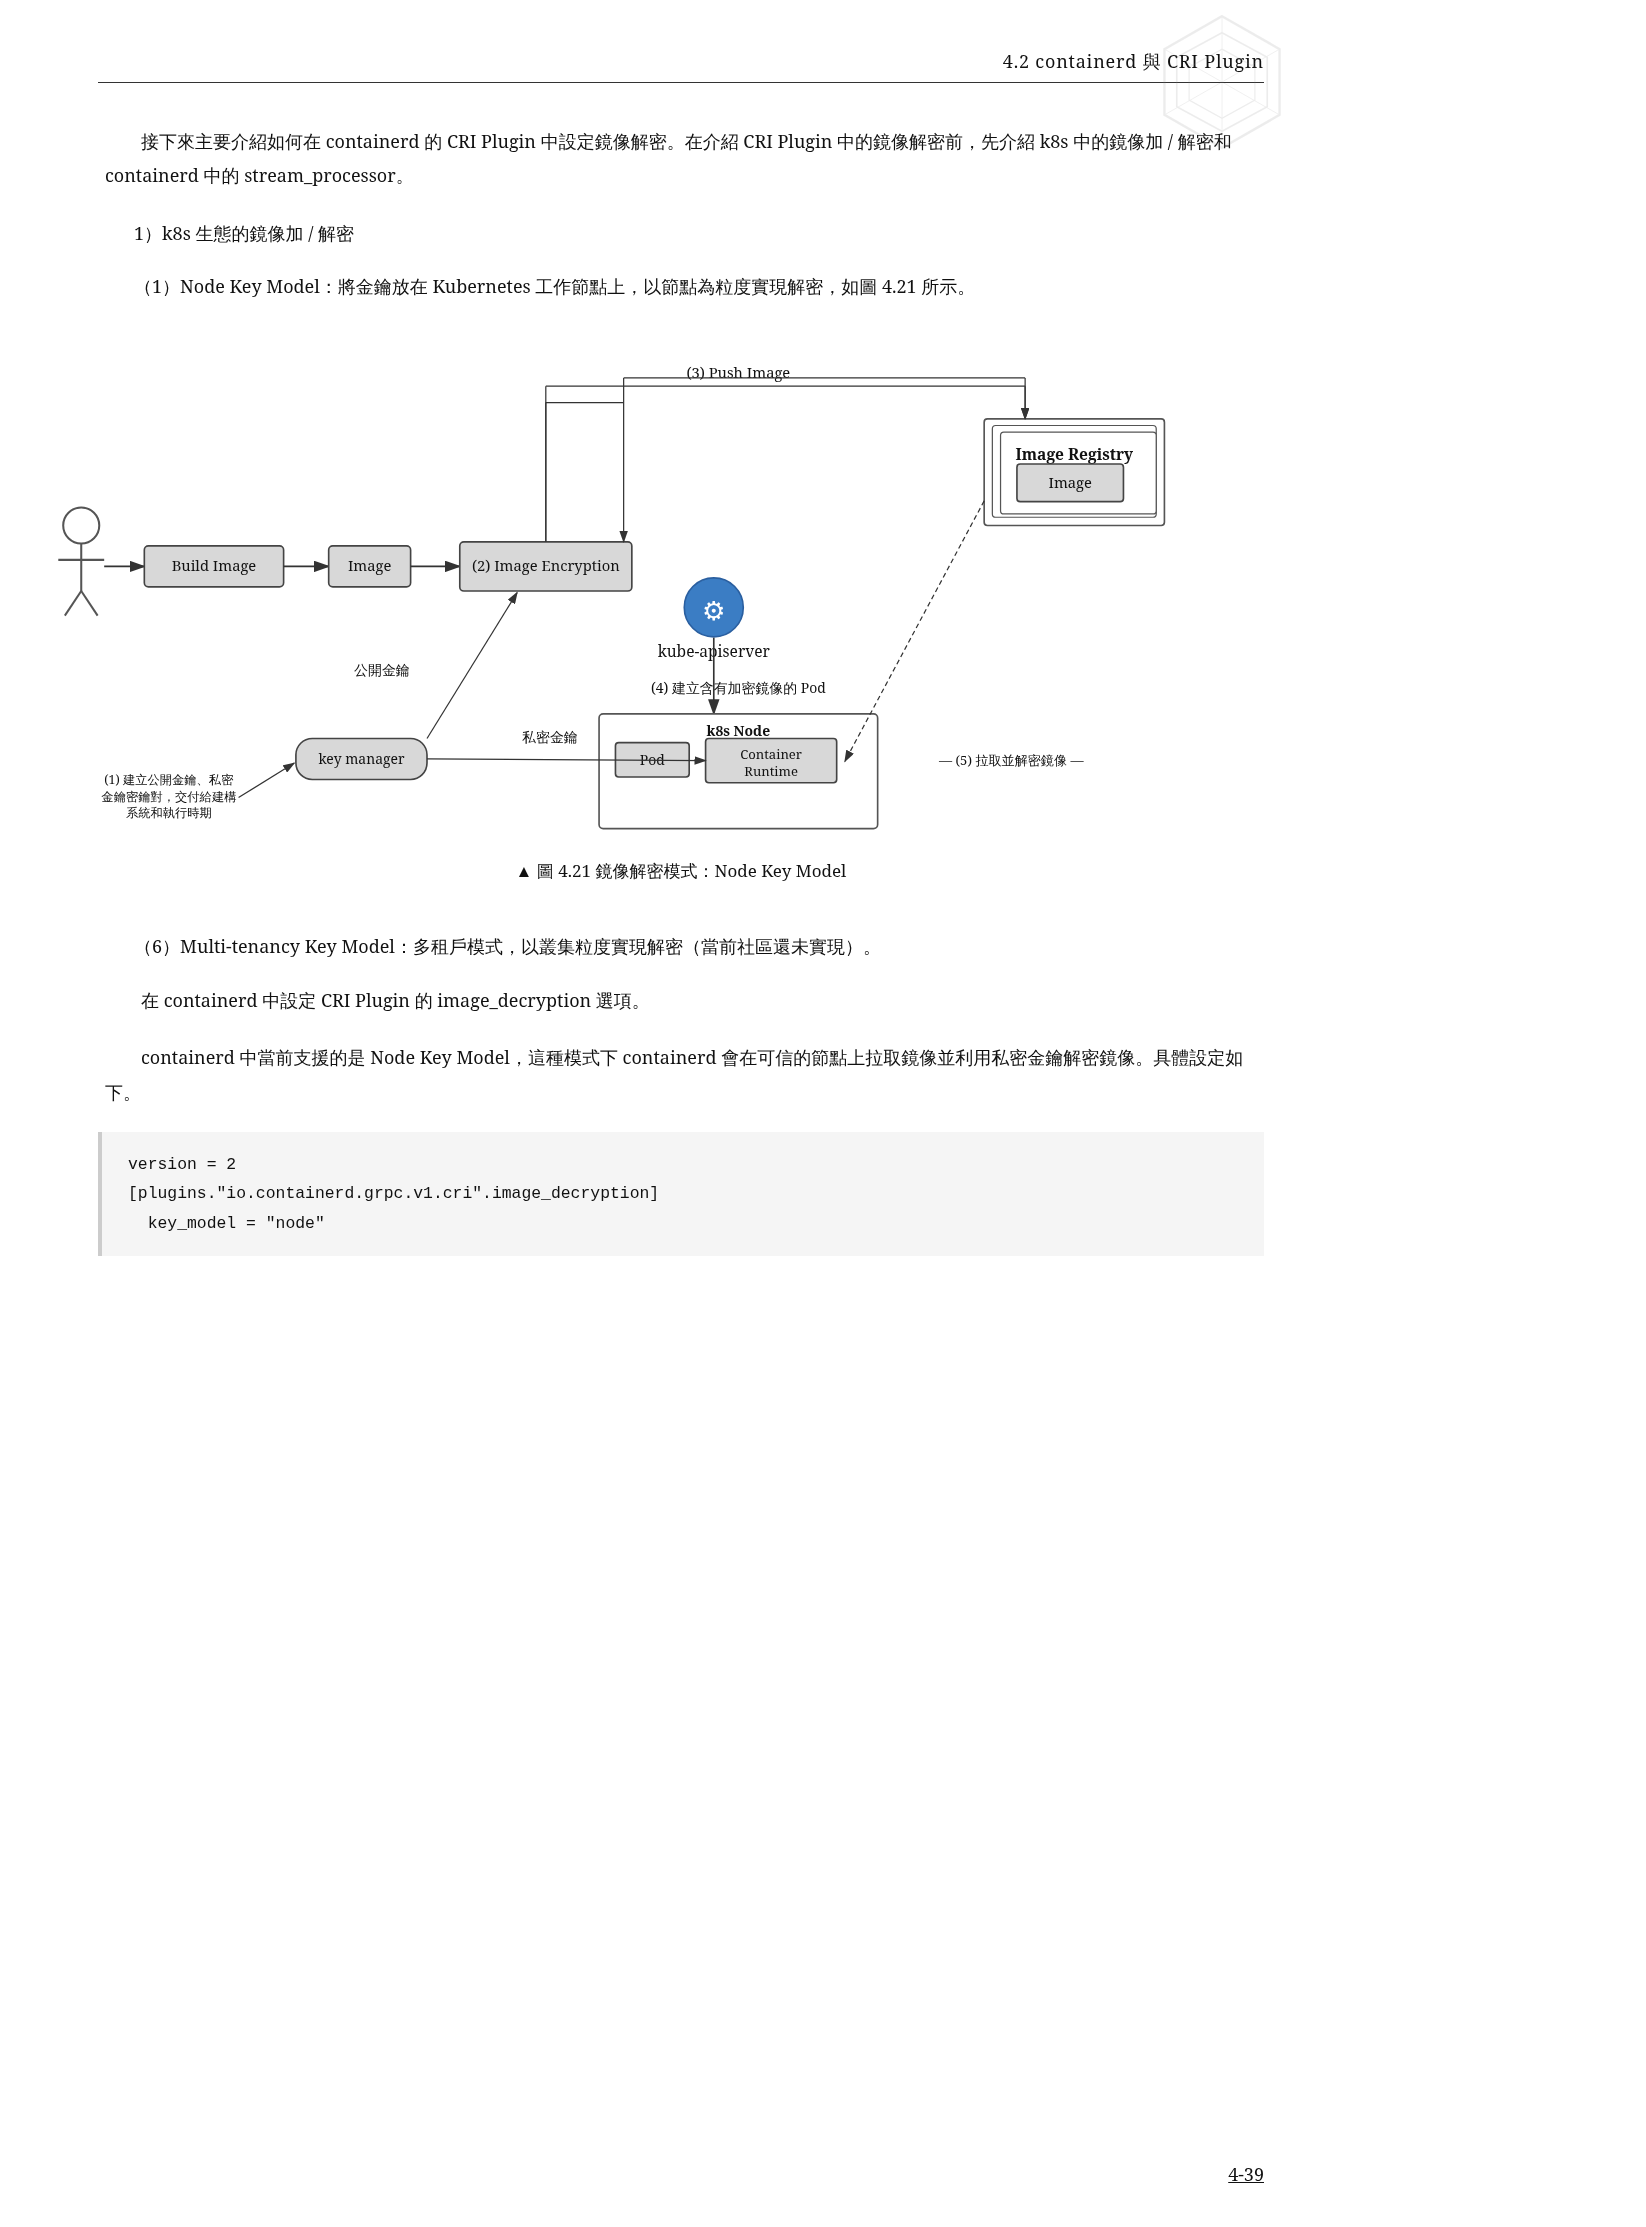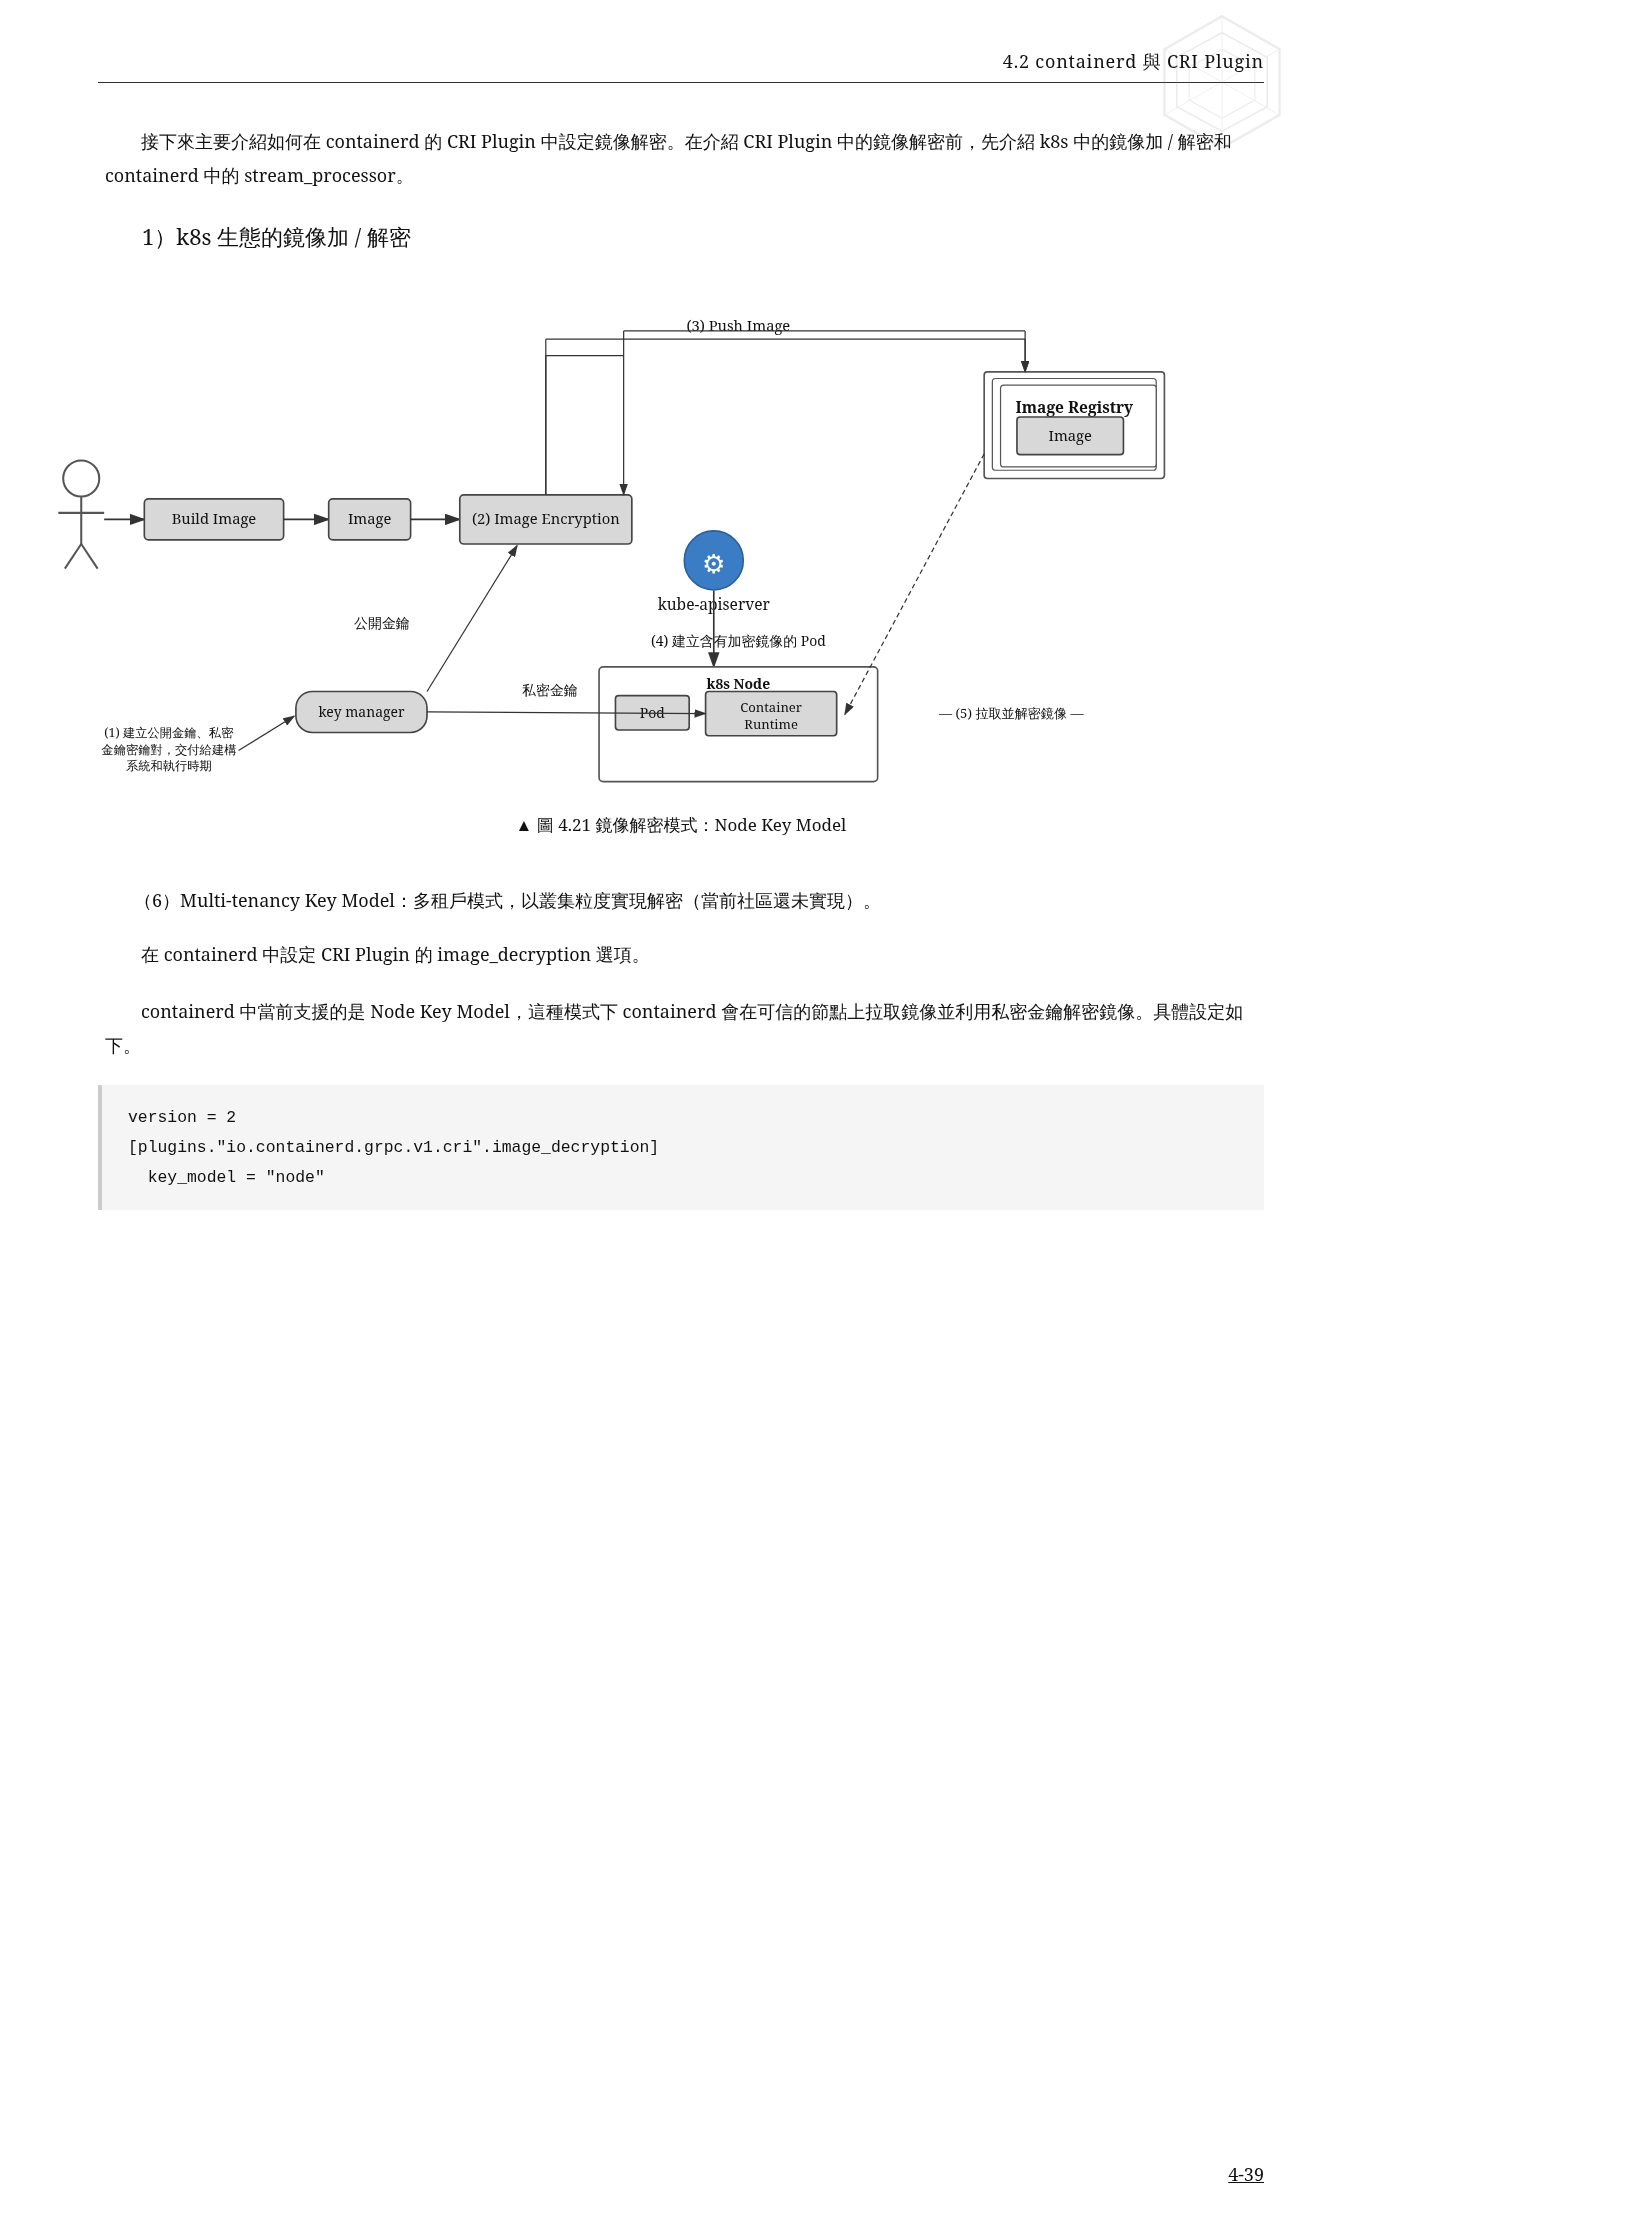--- a/index.html
+++ b/index.html
@@ -44,21 +44,21 @@
       line-height: 1.9;
       text-indent: 2em;
       margin-bottom: 23px;
       color: #111;
       margin-left: 7px;
     }
     .no-indent {
       text-indent: 0;
     }
     .section-heading {
-      font-size: 22px;
+      font-size: 18px;
       line-height: 1.9;
       text-indent: 2em;
       margin-bottom: 19.7px;
     }
     .sub-heading {
       font-size: 18px;
       line-height: 1.9;
       text-indent: 2em;
       margin-bottom: 19.7px;
     }
@@ -135,20 +135,21 @@
 
   <div class="header-line">
     <span class="header-title">4.2  containerd 與 CRI Plugin</span>
   </div>
 
   <p class="body-text">接下來主要介紹如何在 containerd 的 CRI Plugin 中設定鏡像解密。在介紹 CRI Plugin 中的鏡像解密前，先介紹 k8s 中的鏡像加 / 解密和 containerd 中的 stream_processor。</p>
 
   <p class="section-heading">1）k8s 生態的鏡像加 / 解密</p>
 
 
+  <p class="sub-heading">（1）Node Key Model：將金鑰放在 Kubernetes 工作節點上，以節點為粒度實現解密，如圖 4.21 所示。</p>
 
   <div class="diagram-container">
     <div class="diagram-svg-wrapper">
       <svg width="1312" height="508" viewBox="0 0 1600 620" xmlns="http://www.w3.org/2000/svg" style="font-size:18px">
         <defs>
           <marker id="arrow" markerWidth="10" markerHeight="7" refX="9" refY="3.5" orient="auto">
             <polygon points="0 0, 10 3.5, 0 7" fill="#333"></polygon>
           </marker>
           <marker id="arrow-white" markerWidth="10" markerHeight="7" refX="9" refY="3.5" orient="auto">
             <polygon points="0 0, 10 3.5, 0 7" fill="#333"></polygon>

